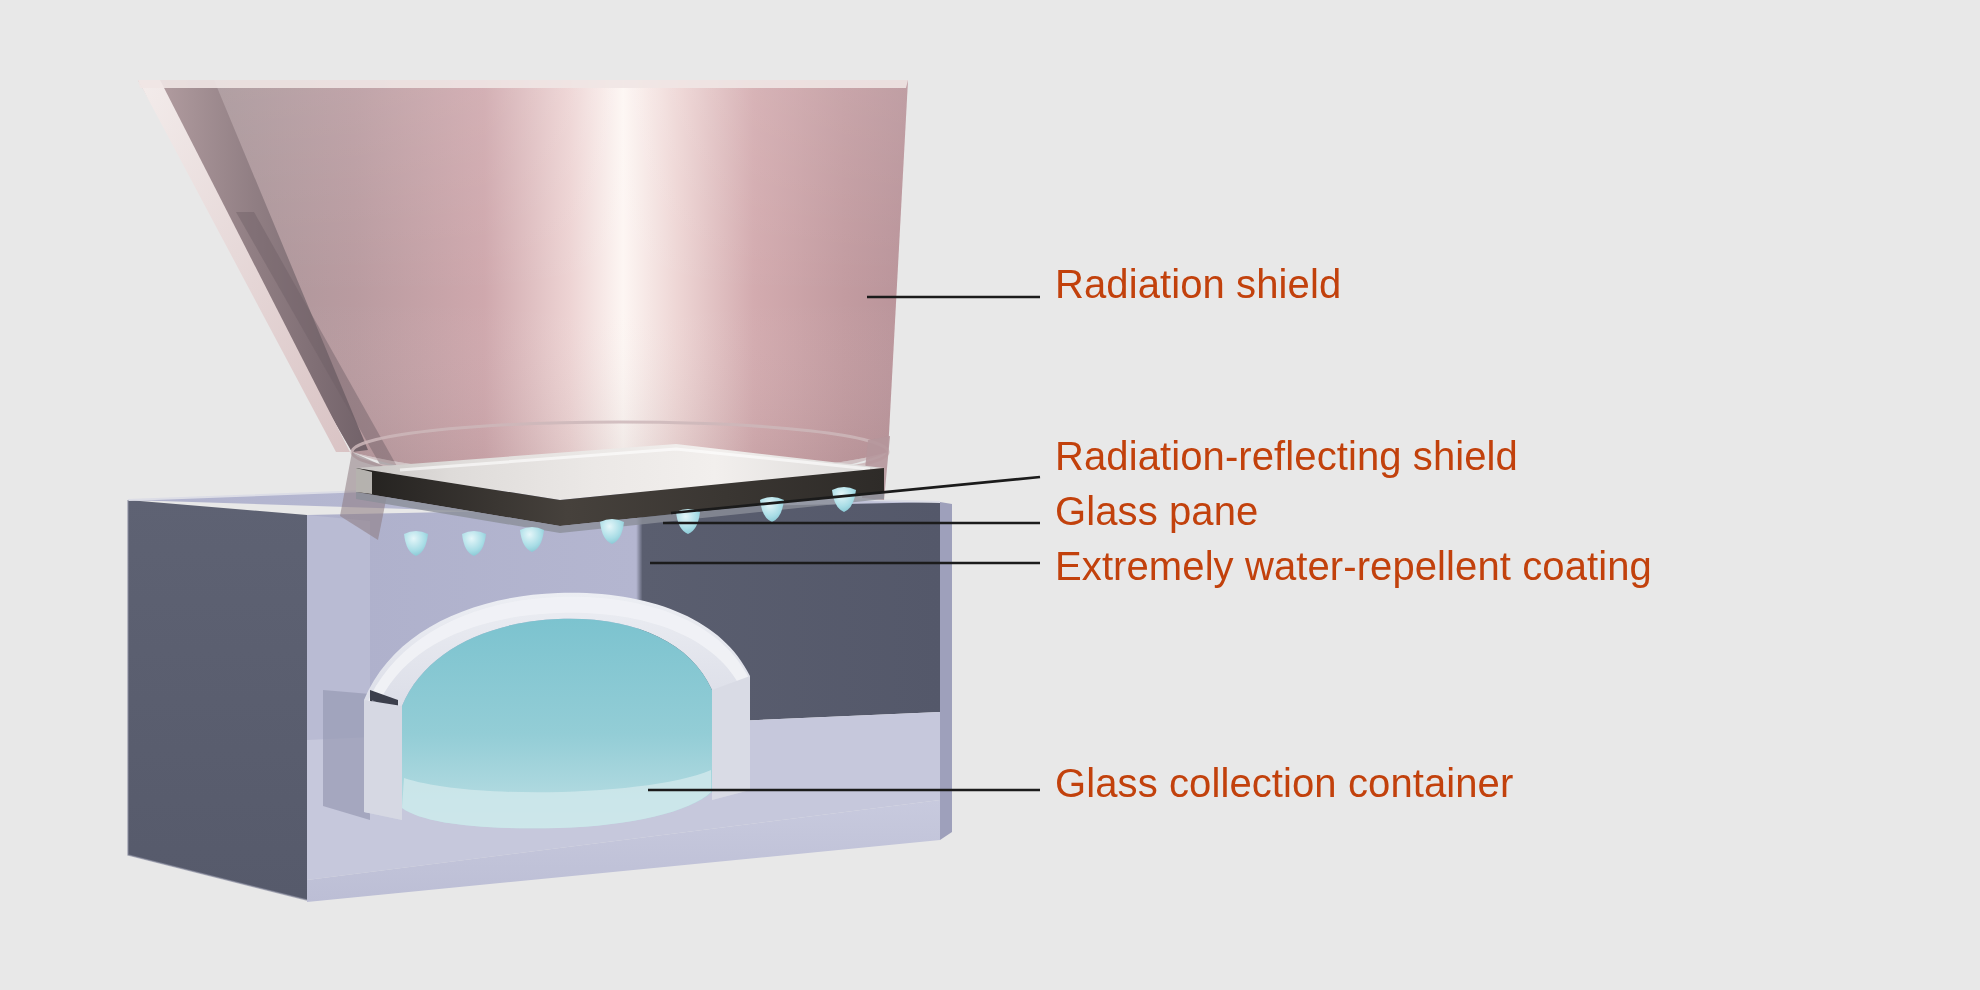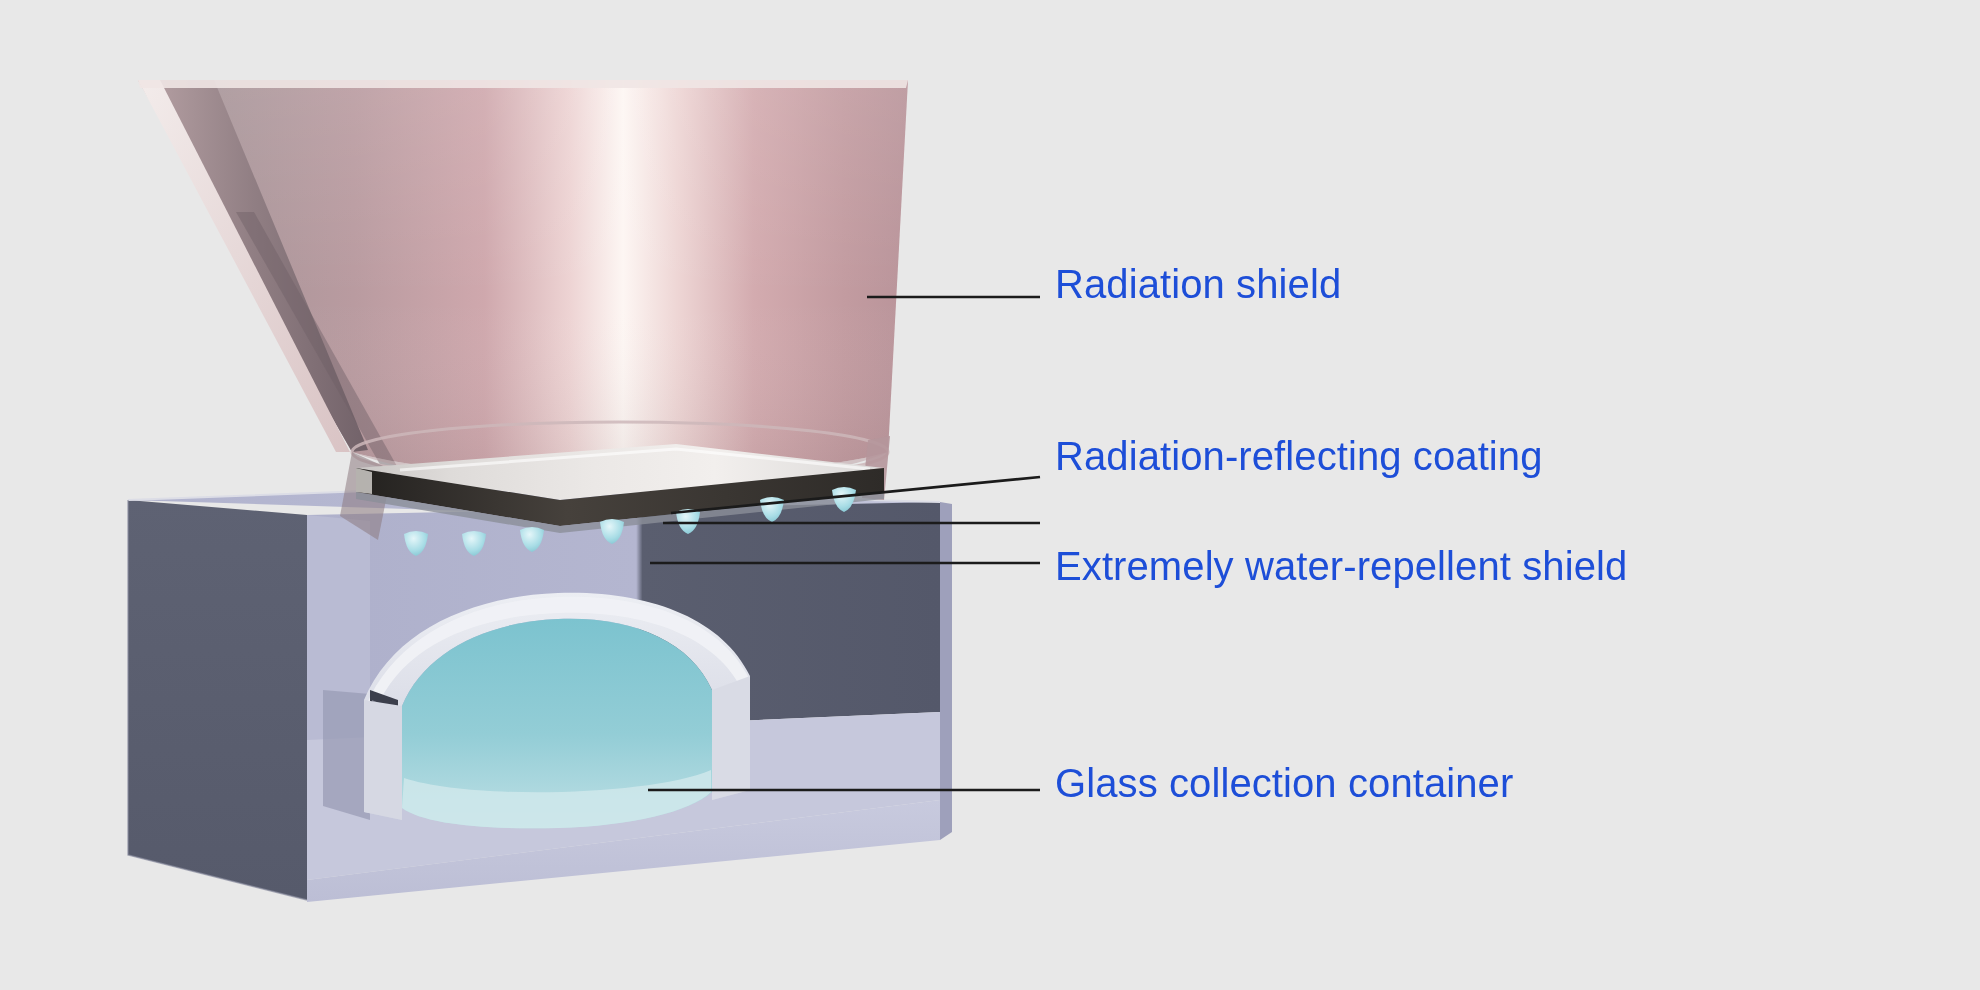--- a/index.html
+++ b/index.html
@@ -7,21 +7,21 @@
     width:1980px;height:990px;
     background:#e8e8e8;
     font-family:"Liberation Sans","DejaVu Sans",sans-serif;
     overflow:hidden;
     position:relative;
   }
   #stage{position:absolute;left:0;top:0;width:1980px;height:990px;}
   svg.fig{position:absolute;left:0;top:0;width:1980px;height:990px;display:block;}
   .lbl{
     position:absolute;
-    color:#1d4ed8;
+    color:#c2410c;
     font-size:40px;
     line-height:1;
     white-space:nowrap;
     letter-spacing:0.1px;
   }
 </style>
 </head>
 <body>
 
 <div id="stage">
@@ -212,20 +212,21 @@
       <line x1="867" y1="297" x2="1040" y2="297"></line>
       <line x1="671" y1="513" x2="1040" y2="477"></line>
       <line x1="663" y1="523" x2="1040" y2="523"></line>
       <line x1="650" y1="563" x2="1040" y2="563"></line>
       <line x1="648" y1="790" x2="1040" y2="790"></line>
     </g>
   </svg>
 
   <div class="lbl" style="left:1055px;top:264px;">Radiation shield</div>
 
-  <div class="lbl" style="left:1055px;top:436px;">Radiation-reflecting coating</div>
-
-
-  <div class="lbl" style="left:1055px;top:546px;">Extremely water-repellent shield</div>
+  <div class="lbl" style="left:1055px;top:436px;">Radiation-reflecting shield</div>
+
+  <div class="lbl" style="left:1055px;top:491px;">Glass pane</div>
+
+  <div class="lbl" style="left:1055px;top:546px;">Extremely water-repellent coating</div>
 
   <div class="lbl" style="left:1055px;top:763px;">Glass collection container</div>
 
 </div>
 
 </body></html>

